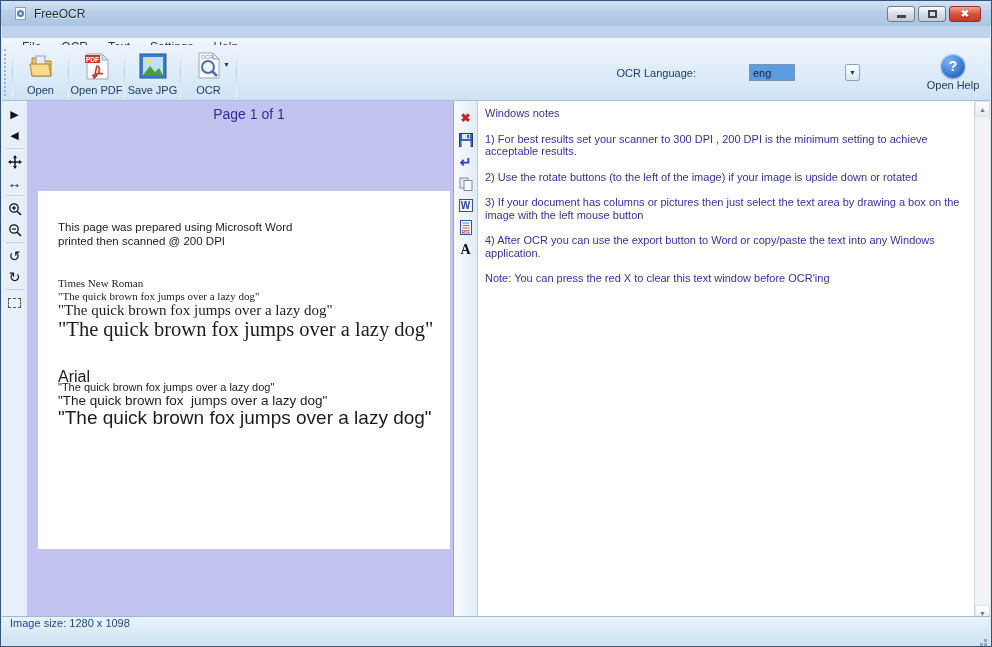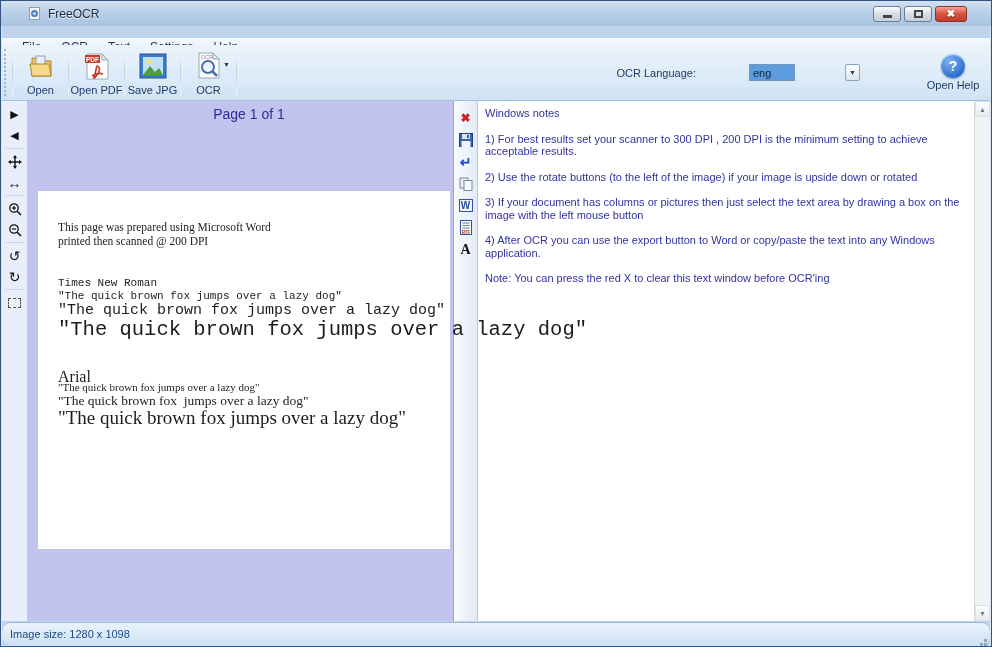--- a/index.html
+++ b/index.html
@@ -5,21 +5,21 @@
   * { margin:0; padding:0; box-sizing:border-box; }
   html,body { width:992px; height:647px; font-family:"Liberation Sans", sans-serif; }
   body { position:relative; background:#88a6c8; overflow:hidden; }
 
   .window { position:absolute; inset:0; background:#bfd4ec; border:1px solid #31557f;
             box-shadow: inset 0 0 0 1px #d8e6f5; }
 
   
   .titlebar { position:absolute; left:0; top:0; right:0; height:25px;
     background:linear-gradient(#d4e2f2,#b8cfe8 45%,#a9c4e2);
-    display:flex; align-items:center; padding:0 22px; }
+    display:flex; align-items:center; padding:0 8px; }
   .app-icon { width:16px; height:16px; margin:0 5px 0 4px; position:relative; }
   .app-icon .page { position:absolute; left:2px; top:1px; width:11px; height:13px;
     background:#f6f8fb; border:1px solid #8aa0b8; }
   .app-icon .lens { position:absolute; left:4px; top:4px; width:7px; height:7px;
     border:2px solid #4a7fc0; border-radius:50%; background:#cfe2f5; }
   .title-text { font-size:12px; color:#1d2a3a; text-shadow:0 1px 0 #e8f1fa; }
   .win-controls { margin-left:auto; display:flex; gap:3px; padding-right:2px; }
   .win-btn { width:28px; height:16px; border:1px solid #70虚1; border:1px solid #6f7d8c; border-radius:3px;
     background:linear-gradient(#fdfdfd,#d7dee8 50%,#c3ccd8); display:flex; align-items:center; justify-content:center; }
   .win-btn.close { width:32px; background:linear-gradient(#f2a394,#d6543e 50%,#c23a2a);
@@ -67,45 +67,45 @@
   .nav-btn { width:22px; height:21px; display:flex; align-items:center; justify-content:center;
     font-size:11px; color:#111; }
   .nav-div { width:18px; height:1px; background:#c4d4e6; margin:2px 0; }
   .sel-box { width:13px; height:10px; border:1px dashed #555; background:#eef3fa; }
 
   .image-panel { width:426px; background:#c3c3f0; position:relative; border-right:1px solid #9aa3c8; }
   .page-indicator { position:absolute; top:5px; left:17px; right:0; text-align:center;
     font-size:14px; color:#2d2d99; }
   .page { position:absolute; left:10px; top:90px; width:412px; height:358px; background:#fff; }
   .doc-line { position:absolute; left:20px; white-space:pre; color:#1c1c1c; }
-  .f-sans { font-family:Liberation Serif, serif; }
-  .f-serif { font-family:Liberation Mono, monospace; }
+  .f-sans { font-family:Liberation Sans, sans-serif; }
+  .f-serif { font-family:Liberation Serif, serif; }
 
   .mid-strip { width:24px; background:linear-gradient(to right,#f8fbfe,#e2ebf6);
     border-right:1px solid #b6c9e0; display:flex; flex-direction:column; align-items:center;
     padding-top:8px; gap:5px; }
   .mid-btn { width:18px; height:17px; display:flex; align-items:center; justify-content:center; }
   .mid-clear { color:#cc2222; font-size:12px; font-weight:bold; }
   .mid-export { color:#2244cc; font-size:14px; font-weight:bold; }
   .word-box { width:14px; height:13px; border:1px solid #33549e; background:#f2f6ff;
     color:#2a4a9e; font-size:10px; font-weight:bold; display:flex; align-items:center; justify-content:center; }
   .font-a { font-family:"Liberation Serif", serif; font-size:14px; font-weight:bold; color:#111; }
 
   .text-panel { flex:1; background:#ffffff; padding:6px 4px 0 7px; overflow:hidden; }
   .note-p { font-size:11px; line-height:12.5px; color:#3232a0; margin-bottom:13px; width:486px; }
 
   .right-scrollbar { width:16px; background:#f1f2f4; border-left:1px solid #d4d9e0;
     display:flex; flex-direction:column; justify-content:space-between; }
   .scroll-btn { height:16px; display:flex; align-items:center; justify-content:center;
     font-size:7px; color:#707a86; background:linear-gradient(#fcfdfe,#e8ebef); border:1px solid #dfe3e8; }
 
   
-  .statusbar { position:absolute; left:1px; right:1px; bottom:1px; height:23px;
+  .statusbar { position:absolute; left:1px; right:1px; bottom:1px; height:29px;
     background:linear-gradient(#eaf3fc,#cfe1f3); border-top:1px solid #9db9d6;
-    display:flex; align-items:center; padding-left:8px;border-radius:9px; }
+    display:flex; align-items:flex-start; padding-left:8px; }
   .status-text { font-size:11px; color:#1c4a86; }
   .grip { position:absolute; right:3px; bottom:3px; width:3px; height:3px; background:#8fa9c4;
     box-shadow:-4px 4px 0 #8fa9c4, 0 4px 0 #8fa9c4, -8px 8px 0 #8fa9c4, -4px 8px 0 #8fa9c4, 0 8px 0 #8fa9c4; }
 </style>
 </head>
 <body>
 
 <div class="window">
 
   <div class="titlebar">

